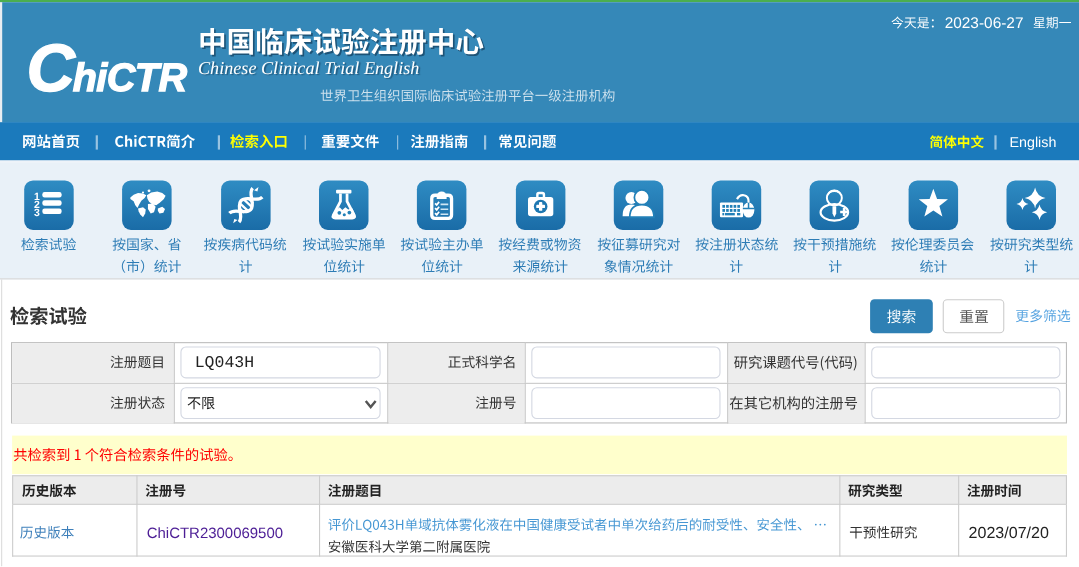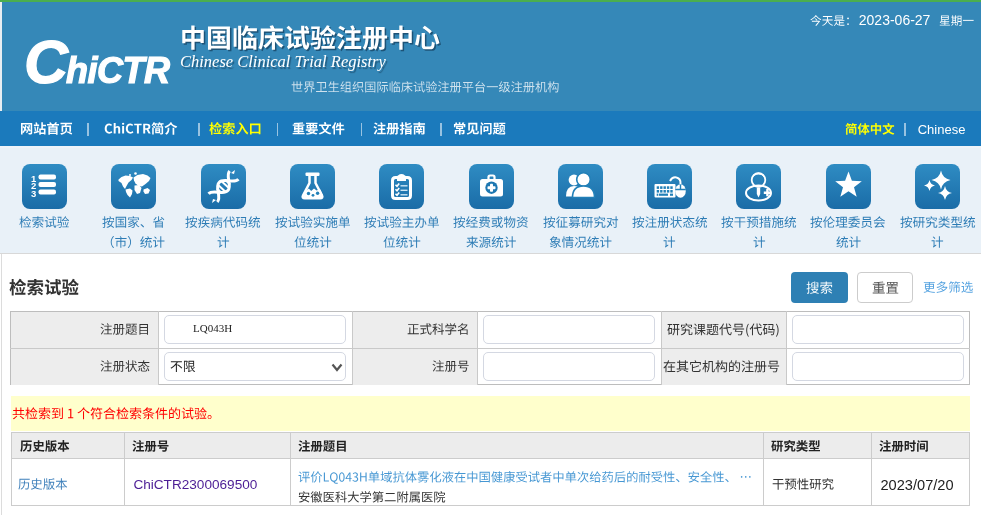--- a/index.html
+++ b/index.html
@@ -240,21 +240,21 @@
       <use href="#b4e34" x="2000"></use>
       <use href="#b5e8a" x="3000"></use>
       <use href="#b8bd5" x="4000"></use>
       <use href="#b9a8c" x="5000"></use>
       <use href="#b6ce8" x="6000"></use>
       <use href="#b518c" x="7000"></use>
       <use href="#b4e2d" x="8000"></use>
       <use href="#b5fc3" x="9000"></use>
     </g>
   </svg>
-<div style="position:absolute;left:180px;top:54px;line-height:1;color:#fff;font-style:italic;font-family:'Liberation Serif',serif;font-size:16.5px;text-shadow:1.5px 1.5px 1px rgba(0,20,40,0.4);white-space:nowrap">Chinese Clinical Trial Registry</div>
+<div style="position:absolute;left:180px;top:54px;line-height:1;color:#fff;font-style:italic;font-family:'Liberation Serif',serif;font-size:16.5px;text-shadow:1.5px 1.5px 1px rgba(0,20,40,0.4);white-space:nowrap">Chinese Clinical Trial English</div>
 <svg style="position:absolute;left:291.4px;top:79.1px;overflow:visible" width="270" height="16">
     <g transform="translate(0,12.44) scale(0.012200,-0.012200)" fill="#cfe2ee">
       <use href="#r4e16" x="0"></use>
       <use href="#r754c" x="1000"></use>
       <use href="#r536b" x="2000"></use>
       <use href="#r751f" x="3000"></use>
       <use href="#r7ec4" x="4000"></use>
       <use href="#r7ec7" x="5000"></use>
       <use href="#r56fd" x="6000"></use>
       <use href="#r9645" x="7000"></use>
@@ -333,21 +333,21 @@
 <div style="position:absolute;left:440px;top:123px;width:1.5px;height:13px;background:rgba(255,255,255,0.55)"></div>
 <div style="position:absolute;left:904px;top:123px;width:1.5px;height:13px;background:rgba(255,255,255,0.55)"></div>
 <svg style="position:absolute;left:844.6px;top:121.2px;overflow:visible" width="52" height="17">
     <g transform="translate(0,12.65) scale(0.012400,-0.012400)" fill="#ffff00">
       <use href="#b7b80" x="0"></use>
       <use href="#b4f53" x="1000"></use>
       <use href="#b4e2d" x="2000"></use>
       <use href="#b6587" x="3000"></use>
     </g>
   </svg>
-<div style="position:absolute;left:917.7px;top:122.5px;line-height:1;color:#fff;font-size:13px;font-family:'Liberation Sans',sans-serif">Chinese</div>
+<div style="position:absolute;left:917.7px;top:122.5px;line-height:1;color:#fff;font-size:13px;font-family:'Liberation Sans',sans-serif">English</div>
 <div style="position:absolute;left:22.0px;top:164px;width:45px;height:45px;border-radius:8px;background:linear-gradient(180deg,#2f8cc3,#1a6ca7)"><svg width="45" height="45" viewBox="0 0 45 45">
       <text x="9" y="17.5" font-size="9.5" font-weight="bold" fill="#fff" font-family="Liberation Sans">1</text>
 <text x="9" y="25" font-size="9.5" font-weight="bold" fill="#fff" font-family="Liberation Sans">2</text>
 <text x="9" y="32.5" font-size="9.5" font-weight="bold" fill="#fff" font-family="Liberation Sans">3</text>
 <rect x="16.5" y="10.5" width="17.5" height="5" rx="2" fill="#fff"></rect>
 <rect x="16.5" y="18" width="17.5" height="5" rx="2" fill="#fff"></rect>
 <rect x="16.5" y="25.5" width="17.5" height="5" rx="2" fill="#fff"></rect>
     </svg></div>
 <svg style="position:absolute;left:19.3px;top:213.9px;overflow:visible" width="52" height="17">
     <g transform="translate(0,12.85) scale(0.012600,-0.012600)" fill="#2d7cb5">
@@ -710,21 +710,21 @@
       <use href="#r5b83" x="2000"></use>
       <use href="#r673a" x="3000"></use>
       <use href="#r6784" x="4000"></use>
       <use href="#r7684" x="5000"></use>
       <use href="#r6ce8" x="6000"></use>
       <use href="#r518c" x="7000"></use>
       <use href="#r53f7" x="8000"></use>
     </g>
   </svg>
 <div style="position:absolute;left:164px;top:315px;width:182px;height:29px;background:#fff;border:1px solid #d4d8e2;border-radius:5px;box-sizing:border-box">
-    <div style="position:absolute;left:28px;top:7px;line-height:1;font-size:11px;color:#222;font-family:Liberation Serif, serif">LQ043H</div>
+    <div style="position:absolute;left:12px;top:7px;line-height:1;font-size:15px;color:#222;font-family:Liberation Mono, monospace">LQ043H</div>
   </div>
 <div style="position:absolute;left:483px;top:315px;width:172px;height:29px;background:#fff;border:1px solid #d4d8e2;border-radius:5px;box-sizing:border-box"></div>
 <div style="position:absolute;left:792px;top:315px;width:172px;height:29px;background:#fff;border:1px solid #d4d8e2;border-radius:5px;box-sizing:border-box"></div>
 <div style="position:absolute;left:483px;top:352px;width:172px;height:29px;background:#fff;border:1px solid #d4d8e2;border-radius:5px;box-sizing:border-box"></div>
 <div style="position:absolute;left:792px;top:352px;width:172px;height:29px;background:#fff;border:1px solid #d4d8e2;border-radius:5px;box-sizing:border-box"></div>
 <div style="position:absolute;left:164px;top:352px;width:182px;height:29px;background:#fff;border:1px solid #d4d8e2;border-radius:5px;box-sizing:border-box"></div>
 <svg style="position:absolute;left:170.0px;top:357.9px;overflow:visible" width="28" height="17">
     <g transform="translate(0,13.06) scale(0.012800,-0.012800)" fill="#222222">
       <use href="#r4e0d" x="0"></use>
       <use href="#r9650" x="1000"></use>

